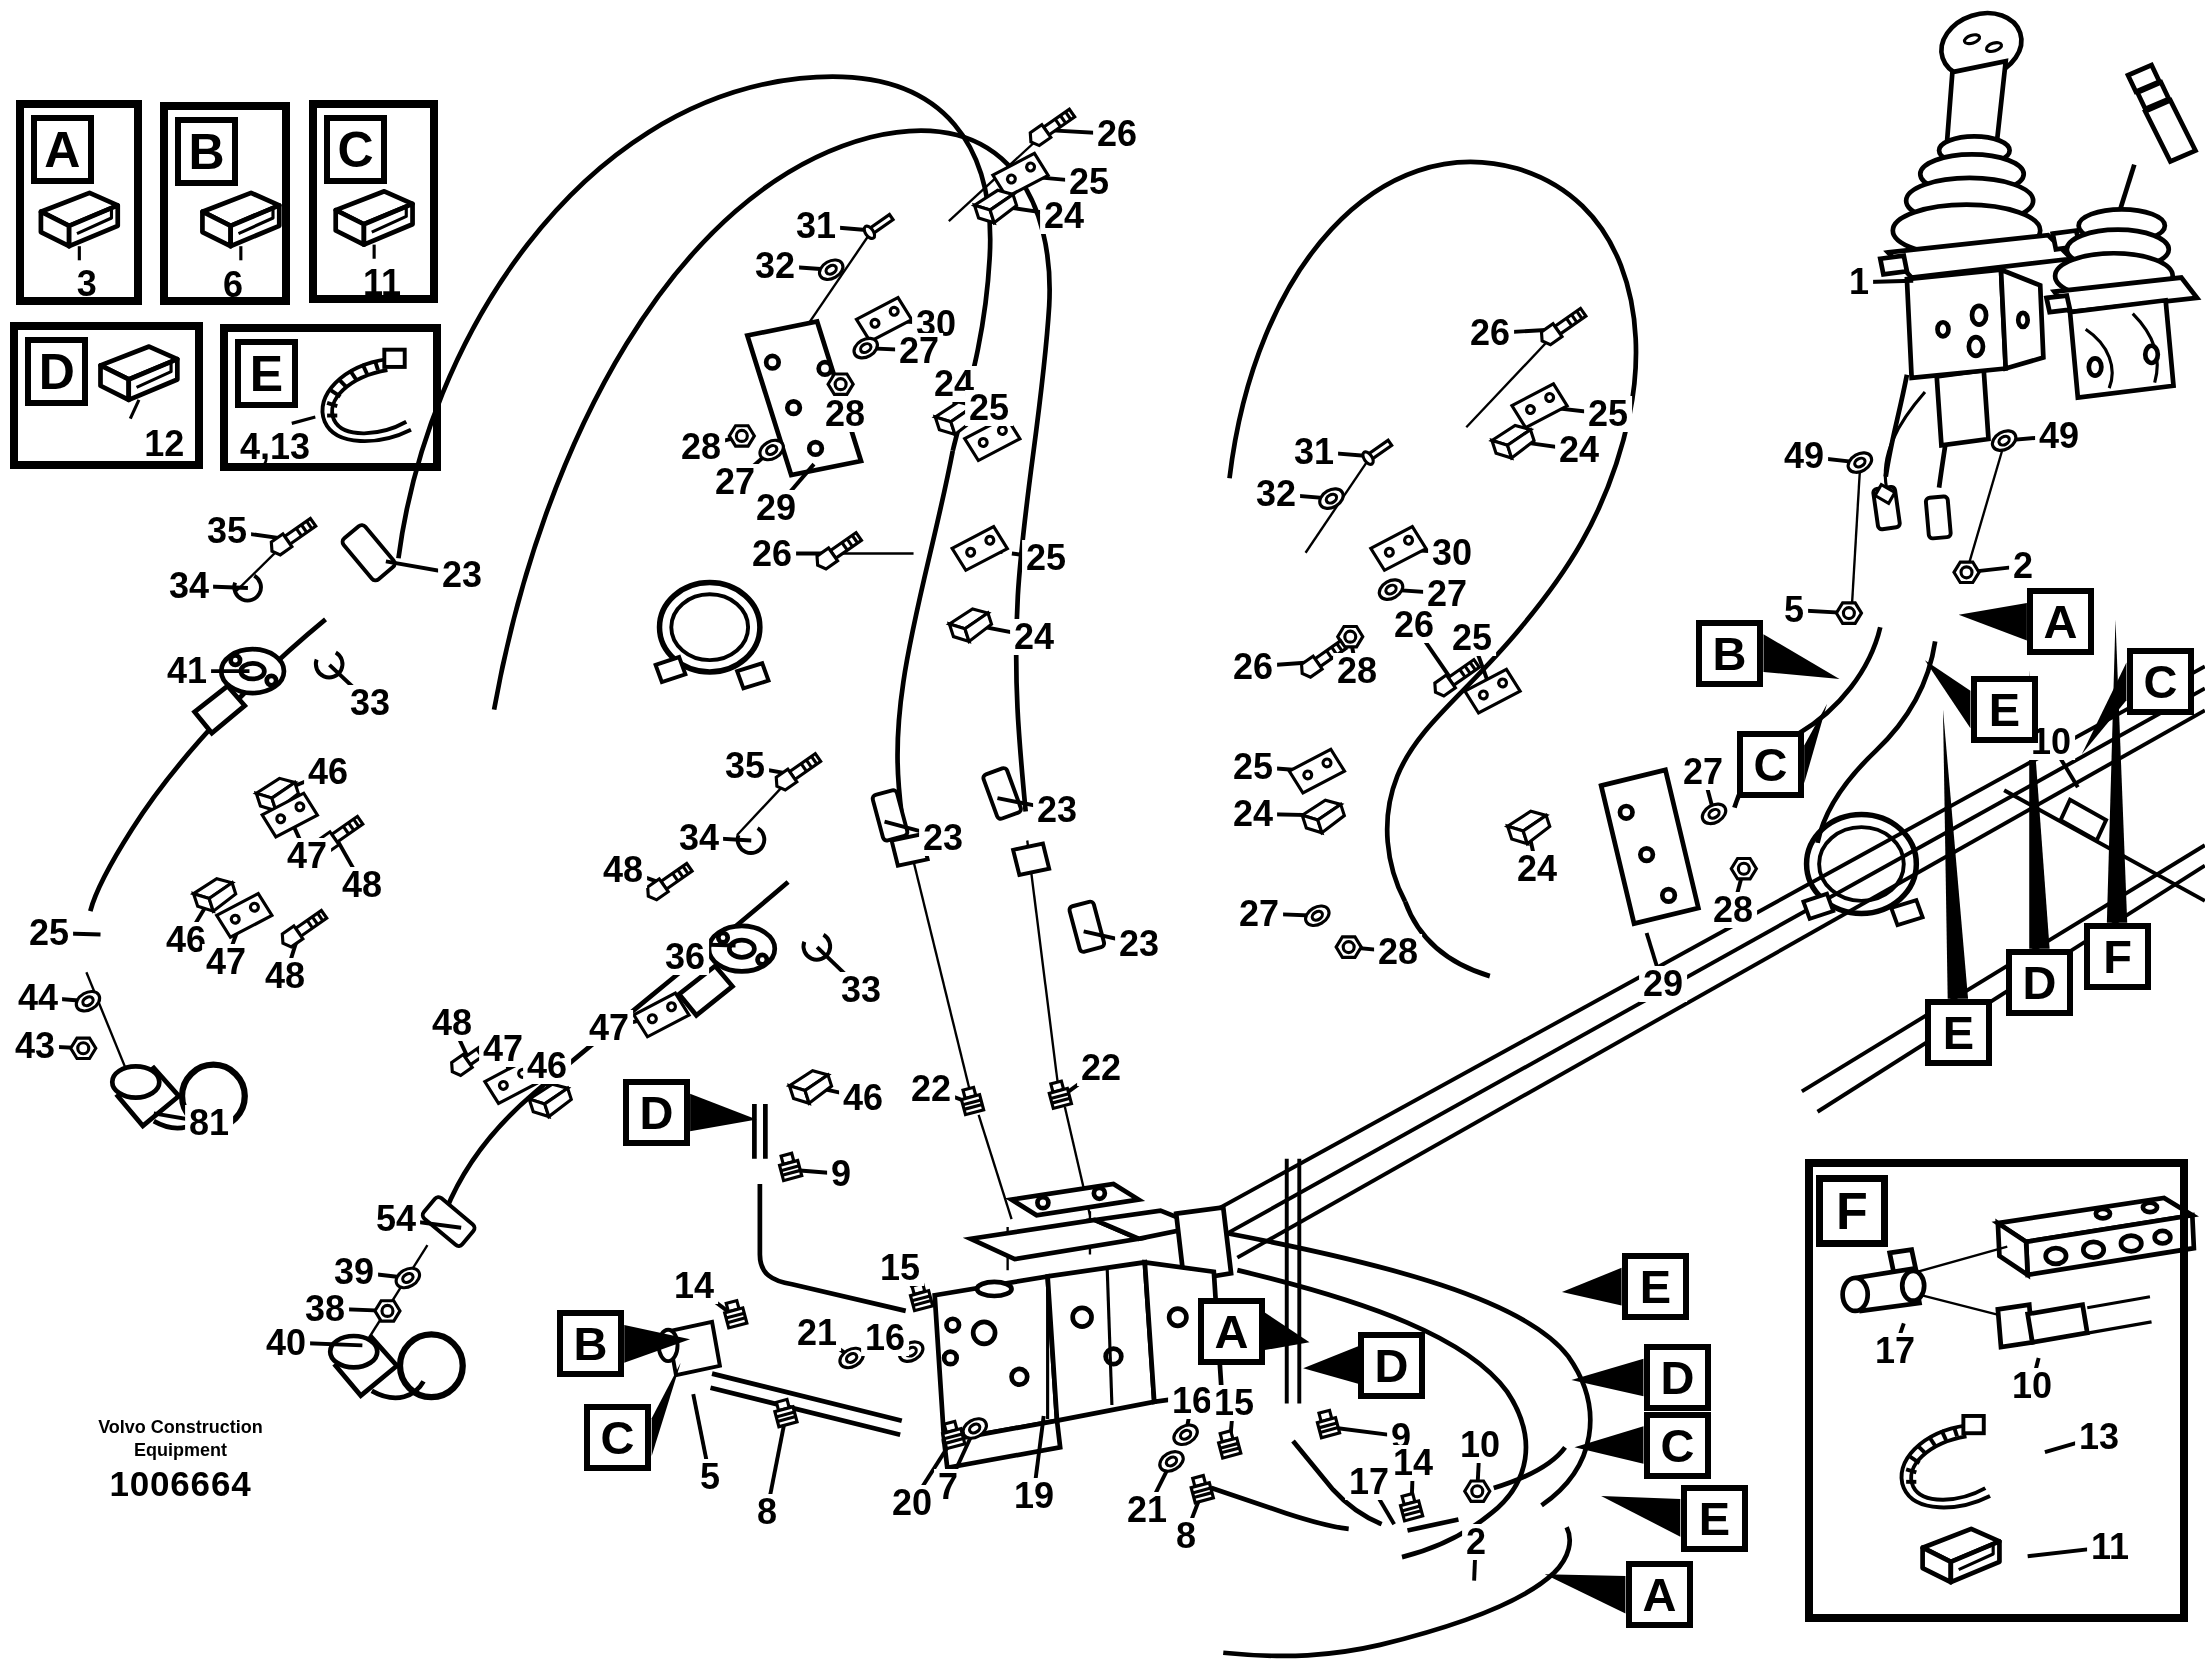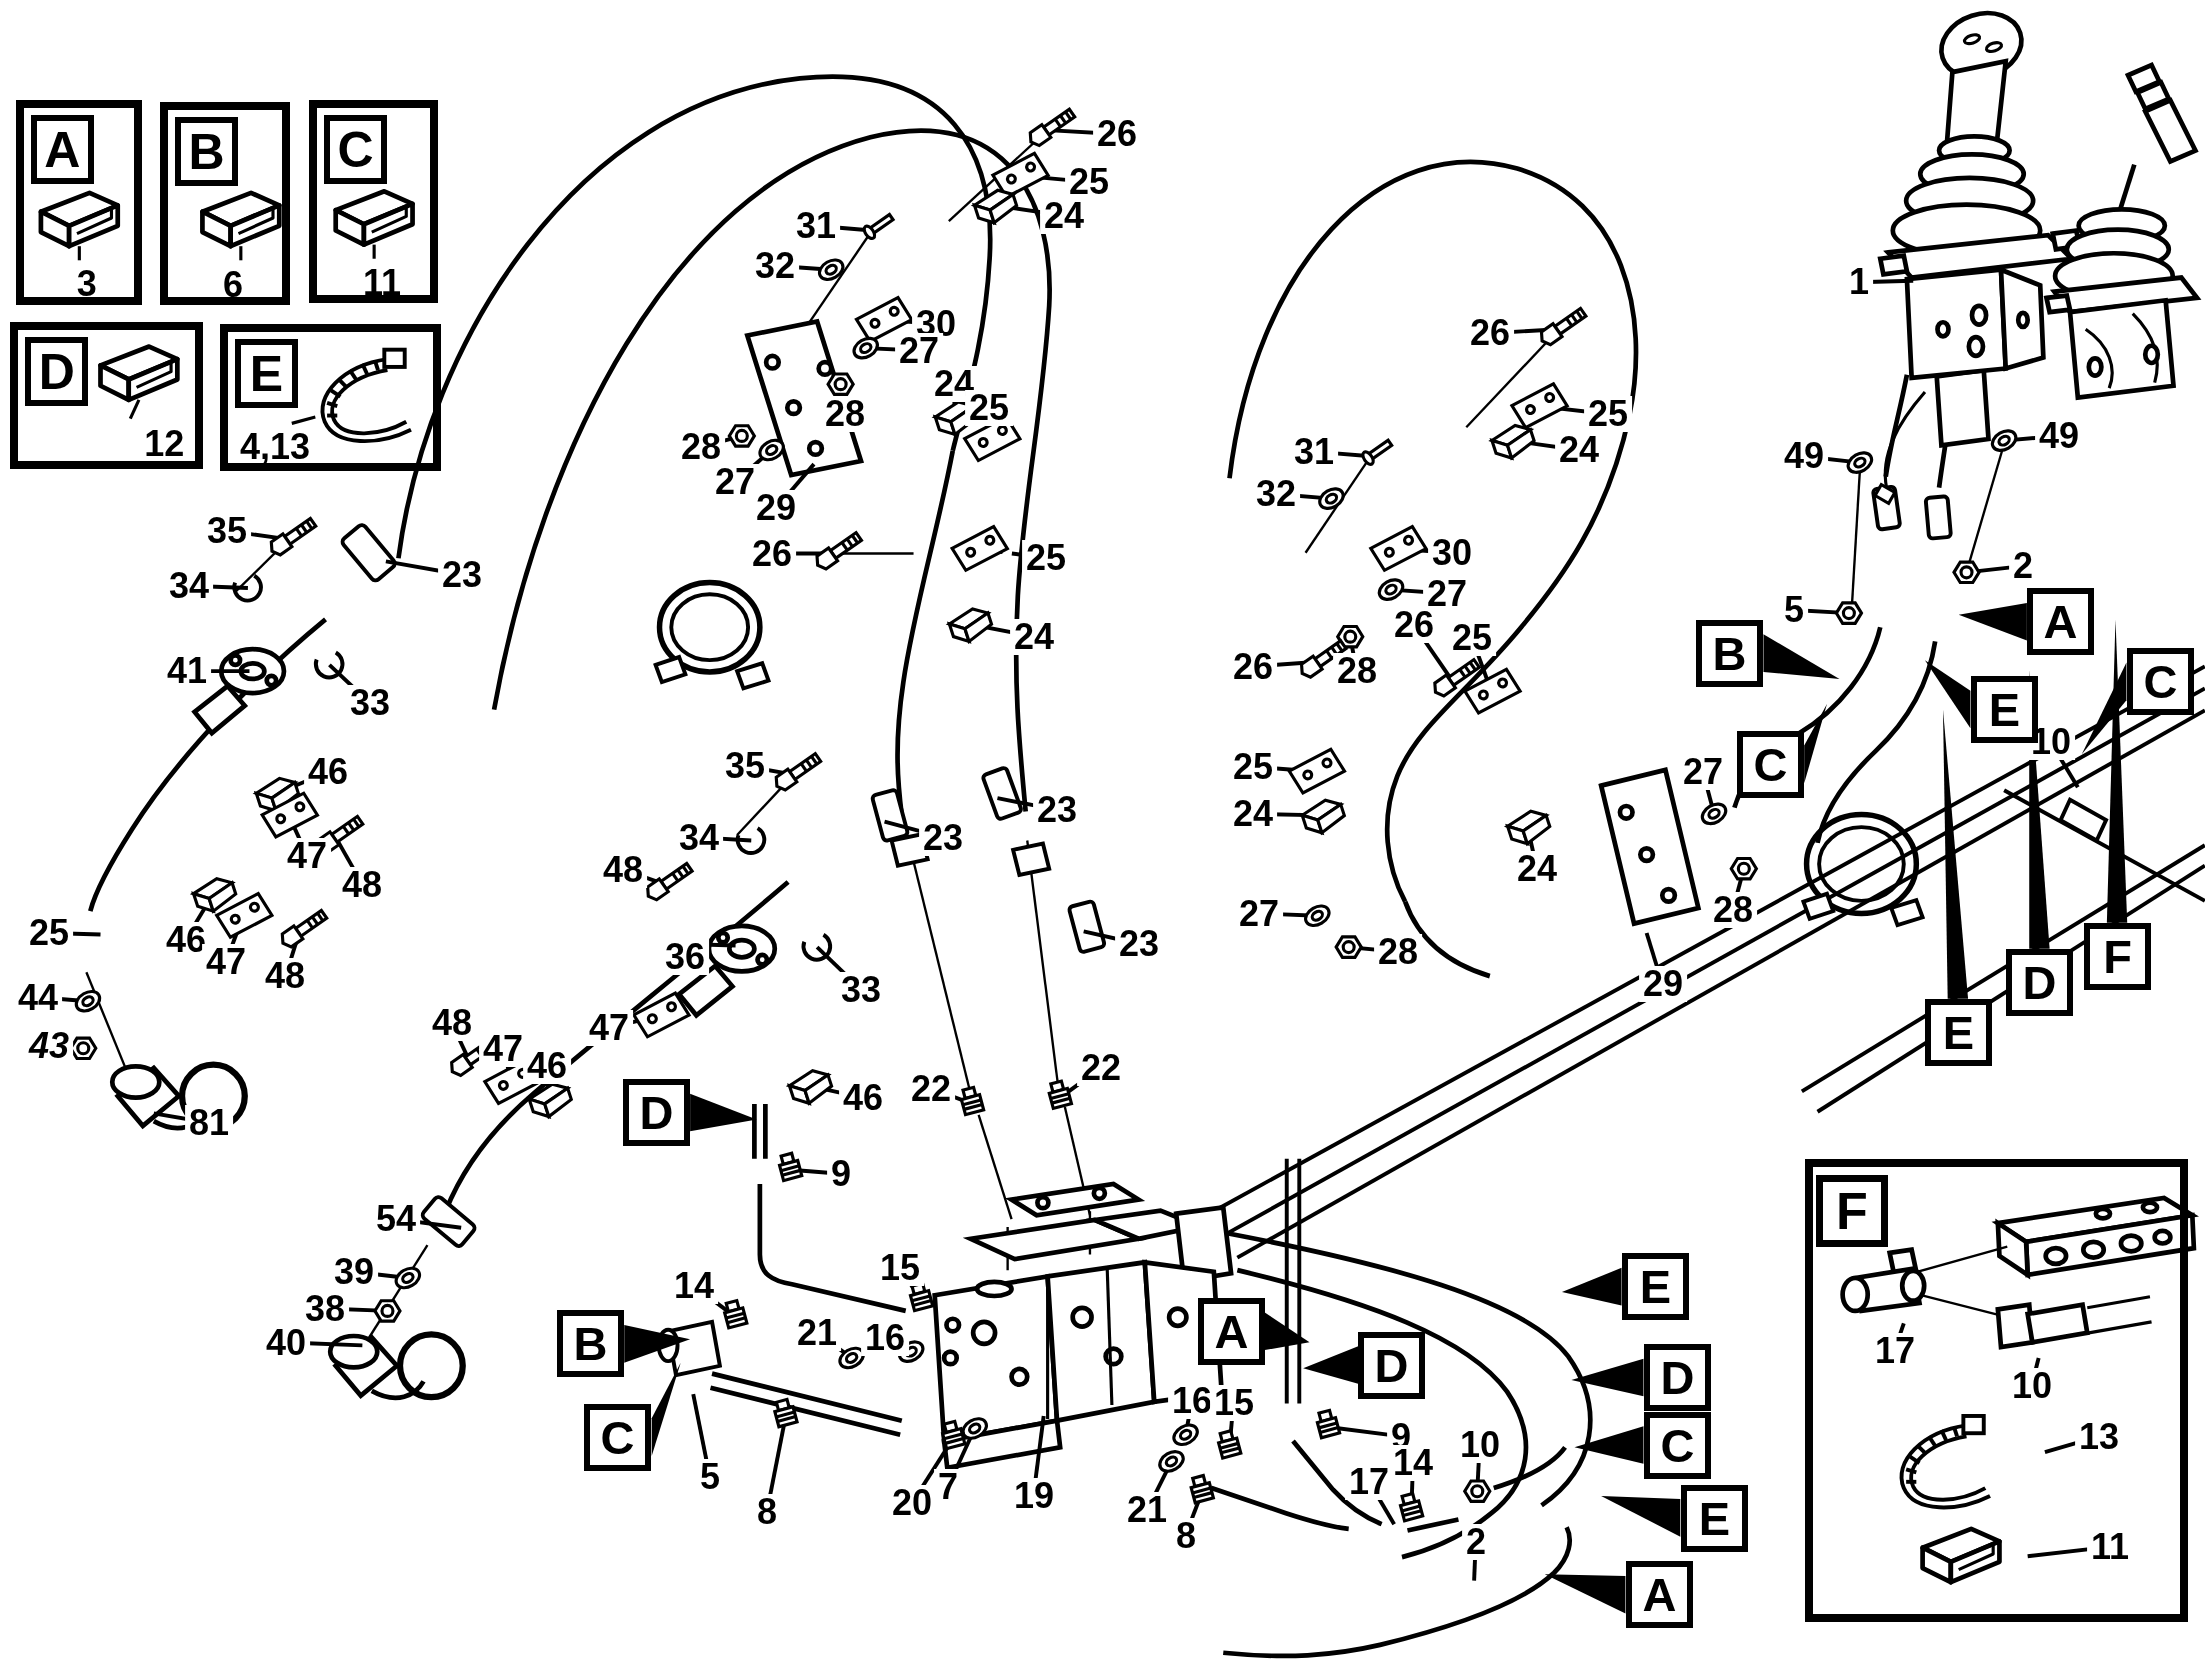--- a/index.html
+++ b/index.html
@@ -770,20 +770,25 @@
         <line x1="2690" y1="1973" x2="2586" y2="1985" stroke="#000" stroke-width="5"></line>
       </g>
   </svg>
 
   <div id="legend"></div>
 
   <div id="fbox" style="left: 1805px; top: 1159px; width: 383px; height: 463px;">
     
   </div>
 
+  <div id="footer">
+    <div class="co-name">Volvo Construction</div>
+    <div class="co-name">Equipment</div>
+    <div class="doc-no">1006664</div>
+  </div>
 
 <div id="fletter" style="left: 1816px; top: 1175px;">F</div>
     <div class="legend-box" style="left: 15.7px; top: 100px; width: 126px; height: 205px;">
       <div class="legend-letter">A</div>
       <div class="legend-part" style="left: 63px; top: 155px;">3</div>
     </div>
     <div class="legend-box" style="left: 160px; top: 102px; width: 130px; height: 203px;">
       <div class="legend-letter">B</div>
       <div class="legend-part" style="left: 65px; top: 154px;">6</div>
     </div>
@@ -823,21 +828,21 @@
     <div class="co" style="left: 187px; top: 671px;">41</div>
     <div class="co" style="left: 370px; top: 703px;">33</div>
     <div class="co" style="left: 328px; top: 772px;">46</div>
     <div class="co" style="left: 307px; top: 856px;">47</div>
     <div class="co" style="left: 362px; top: 885px;">48</div>
     <div class="co" style="left: 49px; top: 933px;">25</div>
     <div class="co" style="left: 186px; top: 940px;">46</div>
     <div class="co" style="left: 226px; top: 962px;">47</div>
     <div class="co" style="left: 285px; top: 976px;">48</div>
     <div class="co" style="left: 38px; top: 998px; text-align: center;">44</div>
-    <div class="co" style="left: 49px; top: 1046px; font-style: italic;">43</div>
+    <div class="co" style="left: 35px; top: 1046px;">43</div>
     <div class="co" style="left: 209px; top: 1123px;">81</div>
     <div class="co" style="left: 452px; top: 1023px;">48</div>
     <div class="co" style="left: 503px; top: 1049px;">47</div>
     <div class="co" style="left: 547px; top: 1066px;">46</div>
     <div class="co" style="left: 396px; top: 1219px;">54</div>
     <div class="co" style="left: 354px; top: 1272px;">39</div>
     <div class="co" style="left: 325px; top: 1309px;">38</div>
     <div class="co" style="left: 286px; top: 1343px;">40</div>
     <div class="co" style="left: 745px; top: 766px;">35</div>
     <div class="co" style="left: 699px; top: 838px;">34</div>

